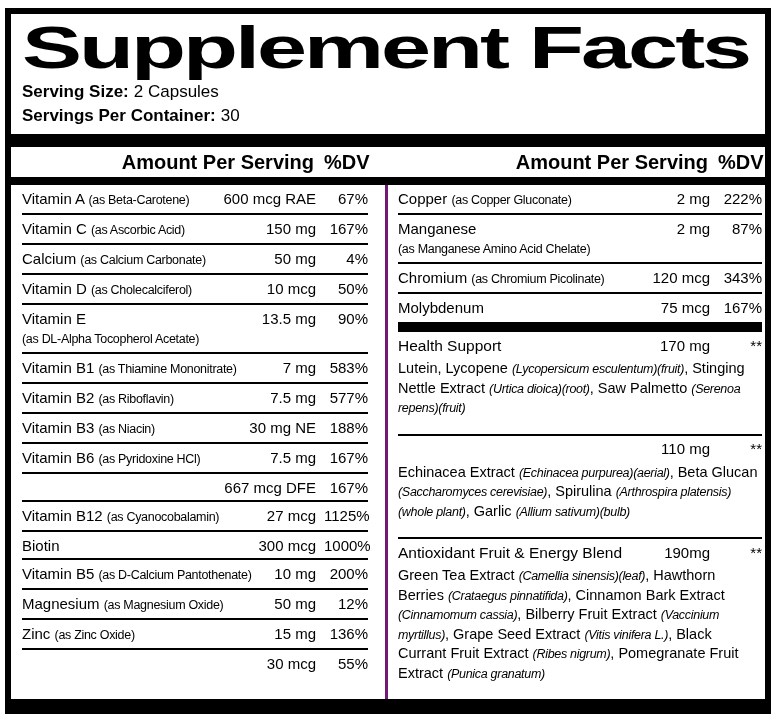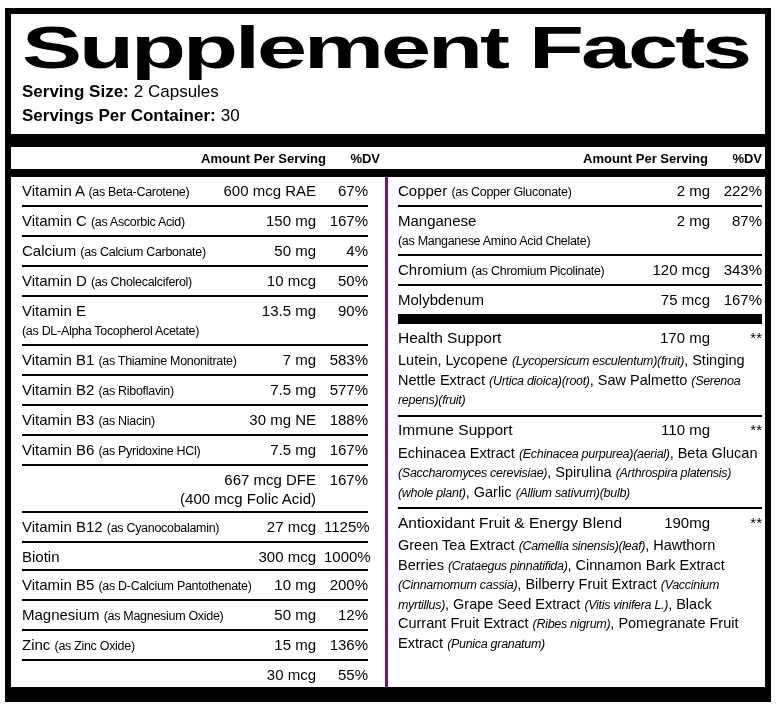--- a/index.html
+++ b/index.html
@@ -25,41 +25,41 @@
     white-space:nowrap;
   }
   .serving-block{margin:2px 0 6px 11px;font-size:17px;line-height:24px;}
   .lbl{font-weight:bold;}
   .val{margin-left:5px;margin-top:33px;}
   .bar{background:#000;}
   .bar-top{height:13px;}
   .bar-thin{height:8px;}
   .bar-mid{height:10px;margin:2px 0 0 0;}
   .bar-bottom{height:9px;}
-  .cols-hdr{display:flex;font-size:13px;padding-left:12px;}
+  .cols-hdr{display:flex;font-size:20px;}
   .h-left{width:374px;box-sizing:border-box;display:flex;padding:4px 17px 3px 11px;}
   .h-right{flex:1;display:flex;padding:4px 3px 3px 10px;box-sizing:border-box;}
   .amt-h{margin-left:auto;font-weight:bold;padding-right:10px;white-space:nowrap;}
   .dv-h{width:44px;text-align:right;font-weight:bold;flex:none;}
   .cols{display:flex;align-items:stretch;}
   .col-left{width:374px;box-sizing:border-box;padding:0 17px 0 11px;}
   .col-right{flex:1;border-left:3px solid #701a75;box-sizing:border-box;padding:0 3px 0 10px;}
   .row{
     display:flex;align-items:flex-start;
     padding:3.5px 0;
     border-bottom:2px solid #000;
     font-size:15px;line-height:19px;
   }
   .row.noline{border-bottom:none;}
   .nm{flex:1;min-width:0;padding-right:4px;}
   .bld{font-size:15.5px;white-space:nowrap;}
   .amt{margin-left:auto;flex:none;text-align:right;white-space:nowrap;padding-right:8px;}
   .dv{width:44px;flex:none;text-align:right;white-space:nowrap;}
   .cnd{font-size:12.5px;letter-spacing:-0.3px;white-space:nowrap;}
-  .blend{border-bottom:2px solid #000;padding-bottom:5px;}
+  .blend{border-bottom:2px solid #000;padding-bottom:16px;}
   .blend.noline{border-bottom:none;}
   .desc{font-size:14.5px;line-height:18.5px;margin-top:1px;}
   .lat{font-style:italic;font-size:12.5px;letter-spacing:-0.3px;}
 </style>
 </head>
 <body>
 
 <div class="panel">
 
   <div class="title">Supplement Facts</div>
@@ -132,21 +132,20 @@
         <span class="dv">188%</span>
       </div>
       <div class="row">
         <span class="nm">Vitamin B6 <span class="cnd">(as Pyridoxine HCl)</span></span>
         <span class="amt">7.5 mg</span>
         <span class="dv">167%</span>
       </div>
       <div class="row">
         <span class="amt">
           <div>667 mcg DFE</div>
-          <div>(400 mcg Folic Acid)</div>
         </span>
         <span class="dv">167%</span>
       </div>
       <div class="row">
         <span class="nm">Vitamin B12 <span class="cnd">(as Cyanocobalamin)</span></span>
         <span class="amt">27 mcg</span>
         <span class="dv">1125%</span>
       </div>
       <div class="row">
         <span class="nm">Biotin</span>
@@ -202,21 +201,20 @@
         <div class="row noline">
           <span class="nm bld">Health Support</span>
           <span class="amt">170 mg</span>
           <span class="dv">**</span>
         </div>
         <div class="desc">Lutein, Lycopene <span class="lat">(Lycopersicum esculentum)</span><span class="lat">(fruit)</span>, Stinging Nettle Extract <span class="lat">(Urtica dioica)</span><span class="lat">(root)</span>, Saw Palmetto <span class="lat">(Serenoa repens)</span><span class="lat">(fruit)</span></div>
       </div>
 
       <div class="blend">
         <div class="row noline">
-          <span class="nm bld">Immune Support</span>
           <span class="amt">110 mg</span>
           <span class="dv">**</span>
         </div>
         <div class="desc">Echinacea Extract <span class="lat">(Echinacea purpurea)</span><span class="lat">(aerial)</span>, Beta Glucan <span class="lat">(Saccharomyces cerevisiae)</span>, Spirulina <span class="lat">(Arthrospira platensis)</span><span class="lat">(whole plant)</span>, Garlic <span class="lat">(Allium sativum)</span><span class="lat">(bulb)</span></div>
       </div>
 
       <div class="blend noline">
         <div class="row noline">
           <span class="nm bld">Antioxidant Fruit &amp; Energy Blend</span>
           <span class="amt">190mg</span>

